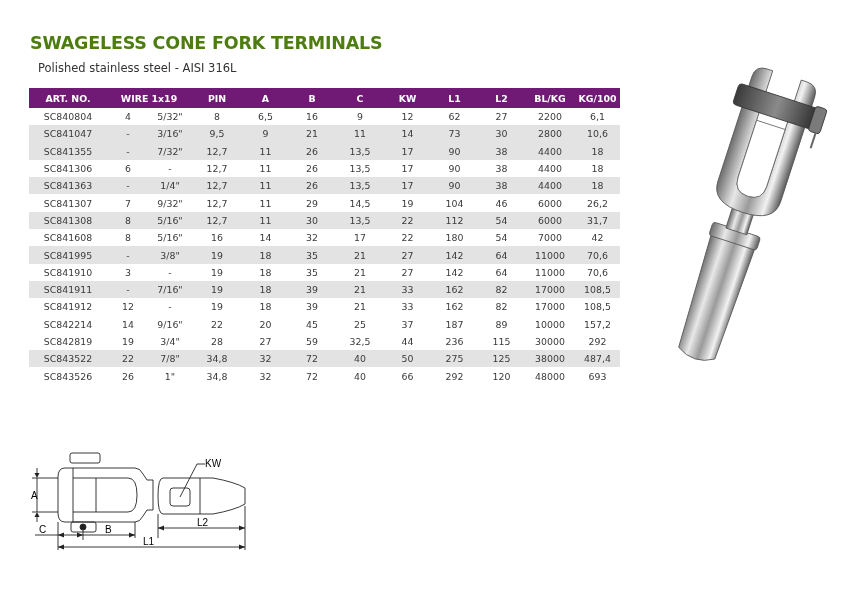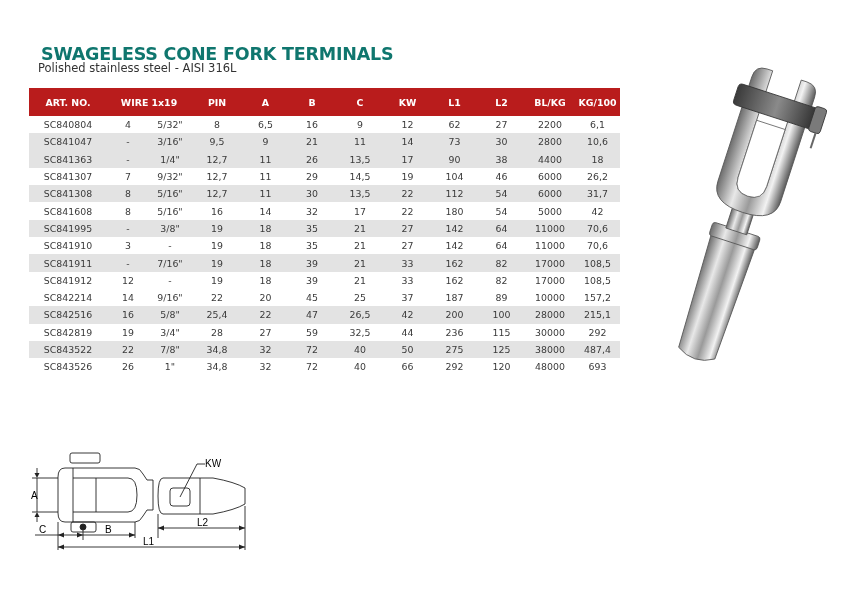--- a/index.html
+++ b/index.html
@@ -1,20 +1,20 @@
 <!DOCTYPE html>
 <html><head>
 <meta charset="utf-8">
 <style>
   html,body{margin:0;padding:0;background:#ffffff;}
   body{width:868px;height:597px;position:relative;overflow:hidden;font-family:"DejaVu Sans","Liberation Sans",sans-serif;color:#3a3a3a;}
-  .title{position:absolute;left:30px;top:33px;font-family:"DejaVu Sans",sans-serif;font-weight:bold;font-size:17.5px;letter-spacing:-0.2px;color:#0f766e;margin:11px;}
+  .title{position:absolute;left:30px;top:33px;font-family:"DejaVu Sans",sans-serif;font-weight:bold;font-size:17.5px;letter-spacing:-0.2px;color:#4d7c0f;margin:0;}
   .subtitle{position:absolute;left:30px;top:53px;font-size:11.5px;color:#333;margin:8px;}
   table.spec{position:absolute;left:29px;top:88px;width:591px;border-collapse:collapse;font-size:9.4px;}
-  table.spec th{background:#b91c1c;color:#fff;font-weight:bold;height:28px;padding:0;text-align:center;font-size:9.4px;}
+  table.spec th{background:#701a75;color:#fff;font-weight:bold;height:20px;padding:0;text-align:center;font-size:9.4px;}
   table.spec td{height:17.3px;padding:0;text-align:center;color:#3a3a3a;}
   table.spec tr.alt td{background:#e3e3e3;}
   .photo{position:absolute;left:645px;top:60px;width:190px;height:320px;}
   .diagram{position:absolute;left:25px;top:448px;width:240px;height:110px;}
 </style>
 </head>
 <body>
 
 <h1 class="title">SWAGELESS CONE FORK TERMINALS</h1>
 <p class="subtitle">Polished stainless steel - AISI 316L</p>
@@ -72,20 +72,48 @@
         <td>9</td>
         <td>21</td>
         <td>11</td>
         <td>14</td>
         <td>73</td>
         <td>30</td>
         <td>2800</td>
         <td>10,6</td>
       </tr>
       <tr class="alt">
+        <td>SC841355</td>
+        <td>-</td>
+        <td>7/32"</td>
+        <td>12,7</td>
+        <td>11</td>
+        <td>26</td>
+        <td>13,5</td>
+        <td>17</td>
+        <td>90</td>
+        <td>38</td>
+        <td>4400</td>
+        <td>18</td>
+      </tr>
+      <tr>
+        <td>SC841306</td>
+        <td>6</td>
+        <td>-</td>
+        <td>12,7</td>
+        <td>11</td>
+        <td>26</td>
+        <td>13,5</td>
+        <td>17</td>
+        <td>90</td>
+        <td>38</td>
+        <td>4400</td>
+        <td>18</td>
+      </tr>
+      <tr class="alt">
         <td>SC841363</td>
         <td>-</td>
         <td>1/4"</td>
         <td>12,7</td>
         <td>11</td>
         <td>26</td>
         <td>13,5</td>
         <td>17</td>
         <td>90</td>
         <td>38</td>
@@ -124,21 +152,21 @@
         <td>SC841608</td>
         <td>8</td>
         <td>5/16"</td>
         <td>16</td>
         <td>14</td>
         <td>32</td>
         <td>17</td>
         <td>22</td>
         <td>180</td>
         <td>54</td>
-        <td>5000</td>
+        <td>7000</td>
         <td>42</td>
       </tr>
       <tr class="alt">
         <td>SC841995</td>
         <td>-</td>
         <td>3/8"</td>
         <td>19</td>
         <td>18</td>
         <td>35</td>
         <td>21</td>
@@ -196,34 +224,20 @@
         <td>9/16"</td>
         <td>22</td>
         <td>20</td>
         <td>45</td>
         <td>25</td>
         <td>37</td>
         <td>187</td>
         <td>89</td>
         <td>10000</td>
         <td>157,2</td>
-      </tr>
-      <tr class="alt">
-        <td>SC842516</td>
-        <td>16</td>
-        <td>5/8"</td>
-        <td>25,4</td>
-        <td>22</td>
-        <td>47</td>
-        <td>26,5</td>
-        <td>42</td>
-        <td>200</td>
-        <td>100</td>
-        <td>28000</td>
-        <td>215,1</td>
       </tr>
       <tr>
         <td>SC842819</td>
         <td>19</td>
         <td>3/4"</td>
         <td>28</td>
         <td>27</td>
         <td>59</td>
         <td>32,5</td>
         <td>44</td>

